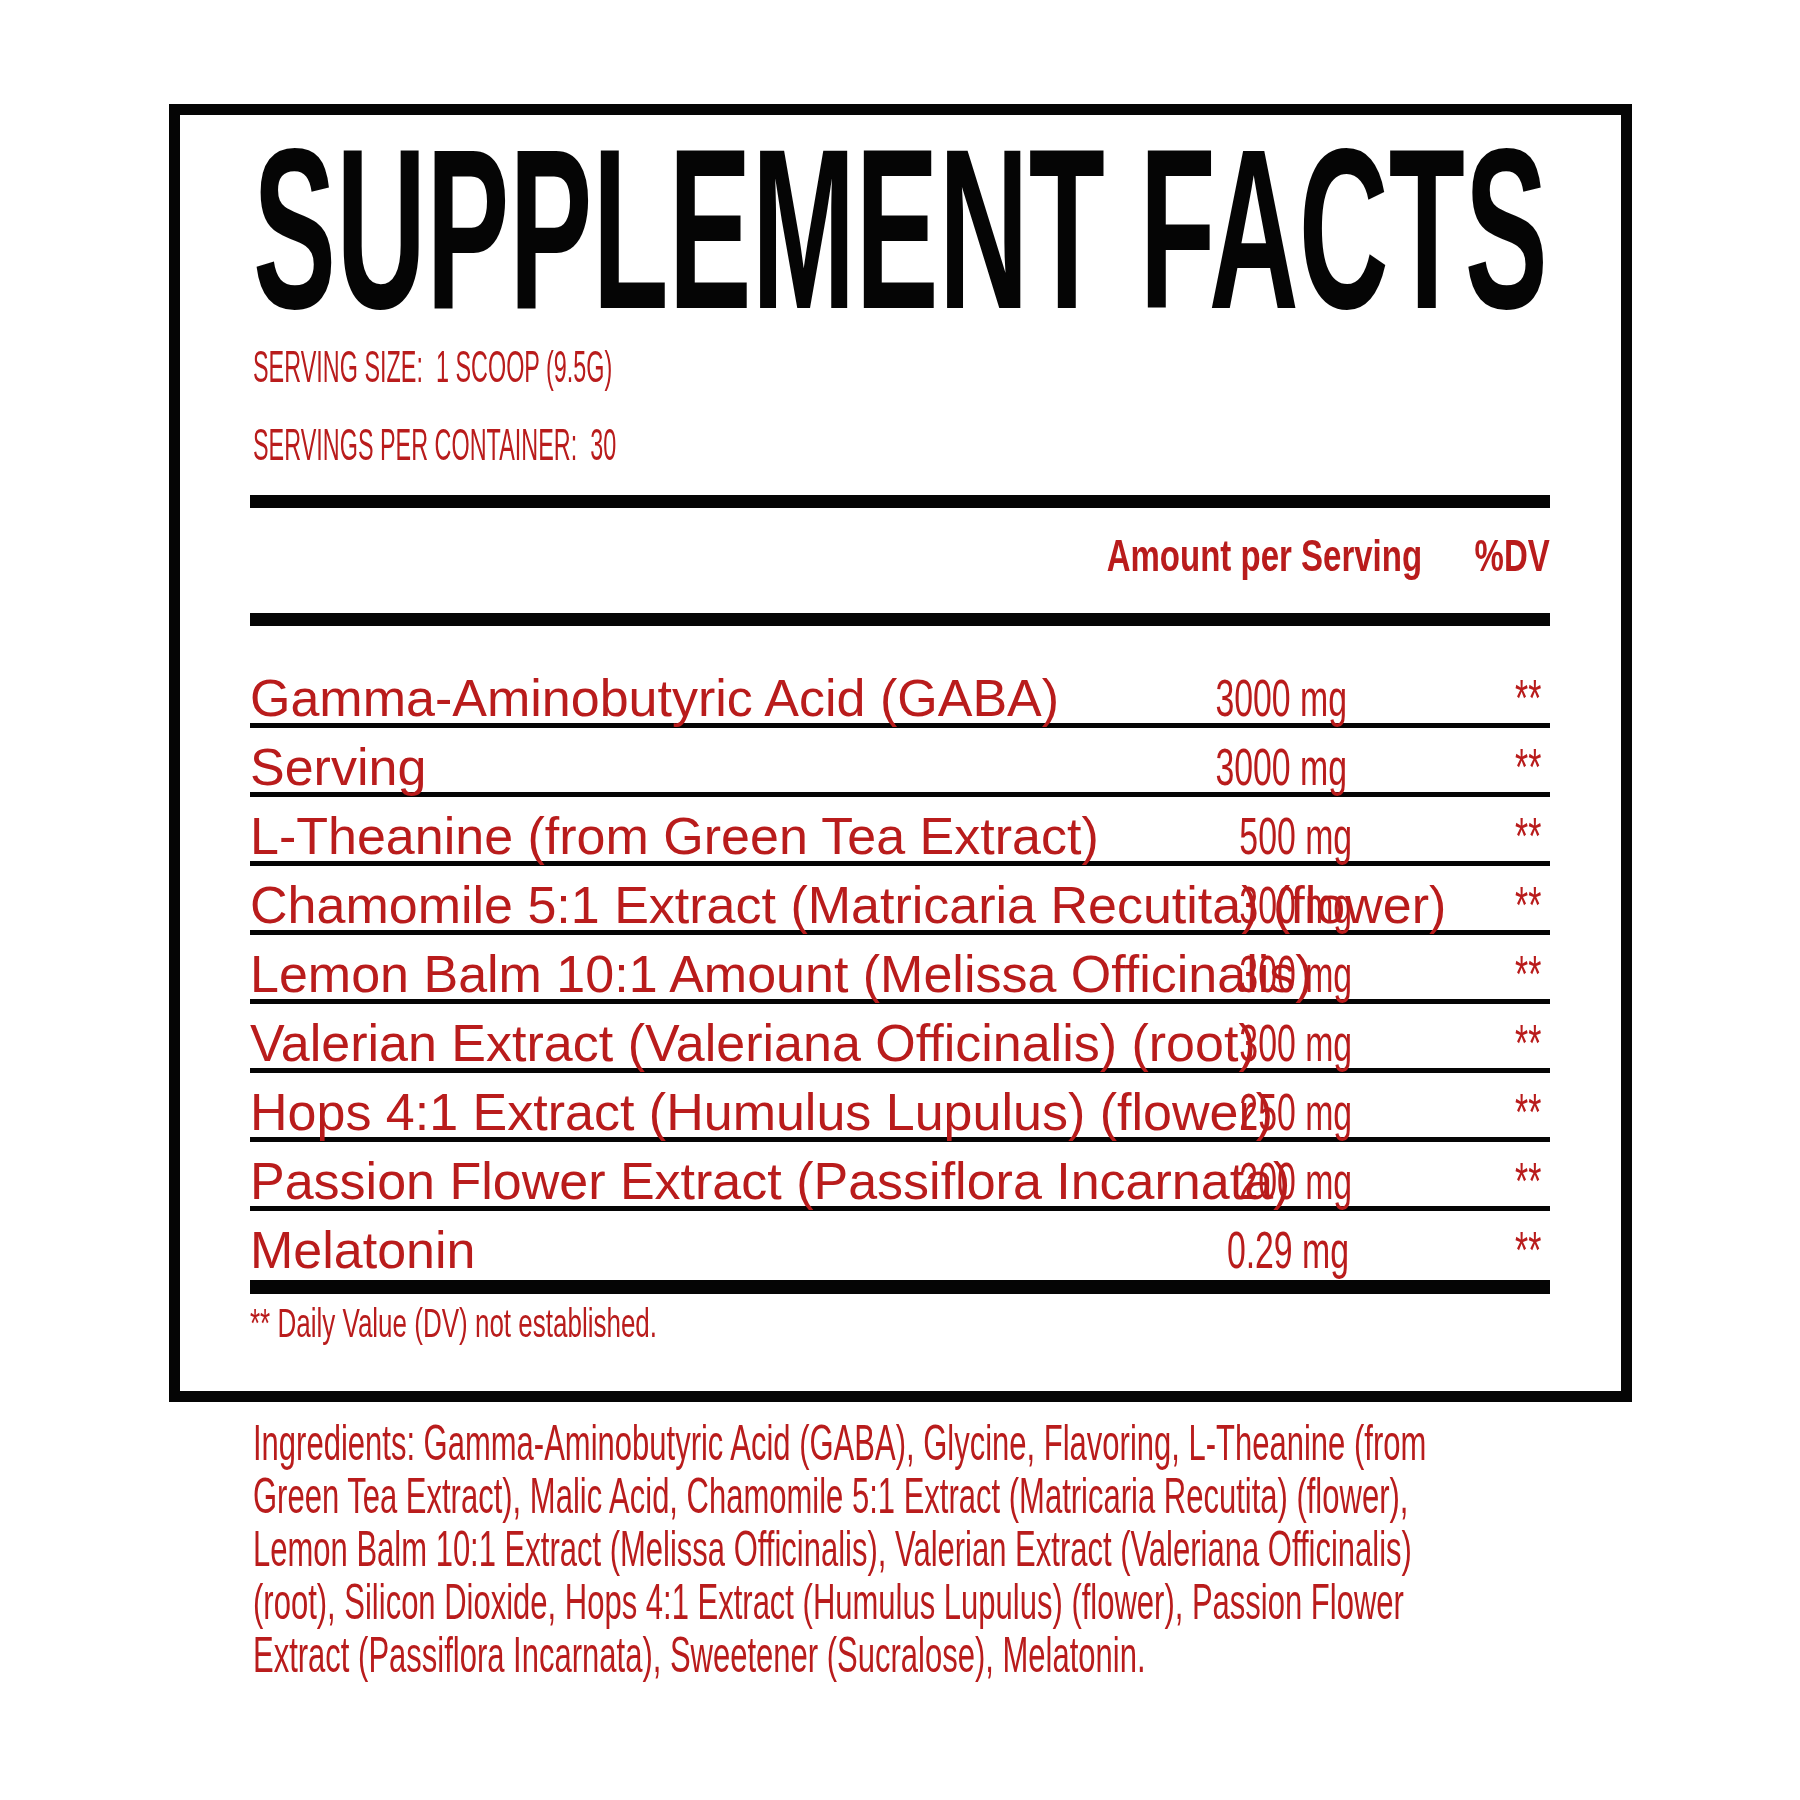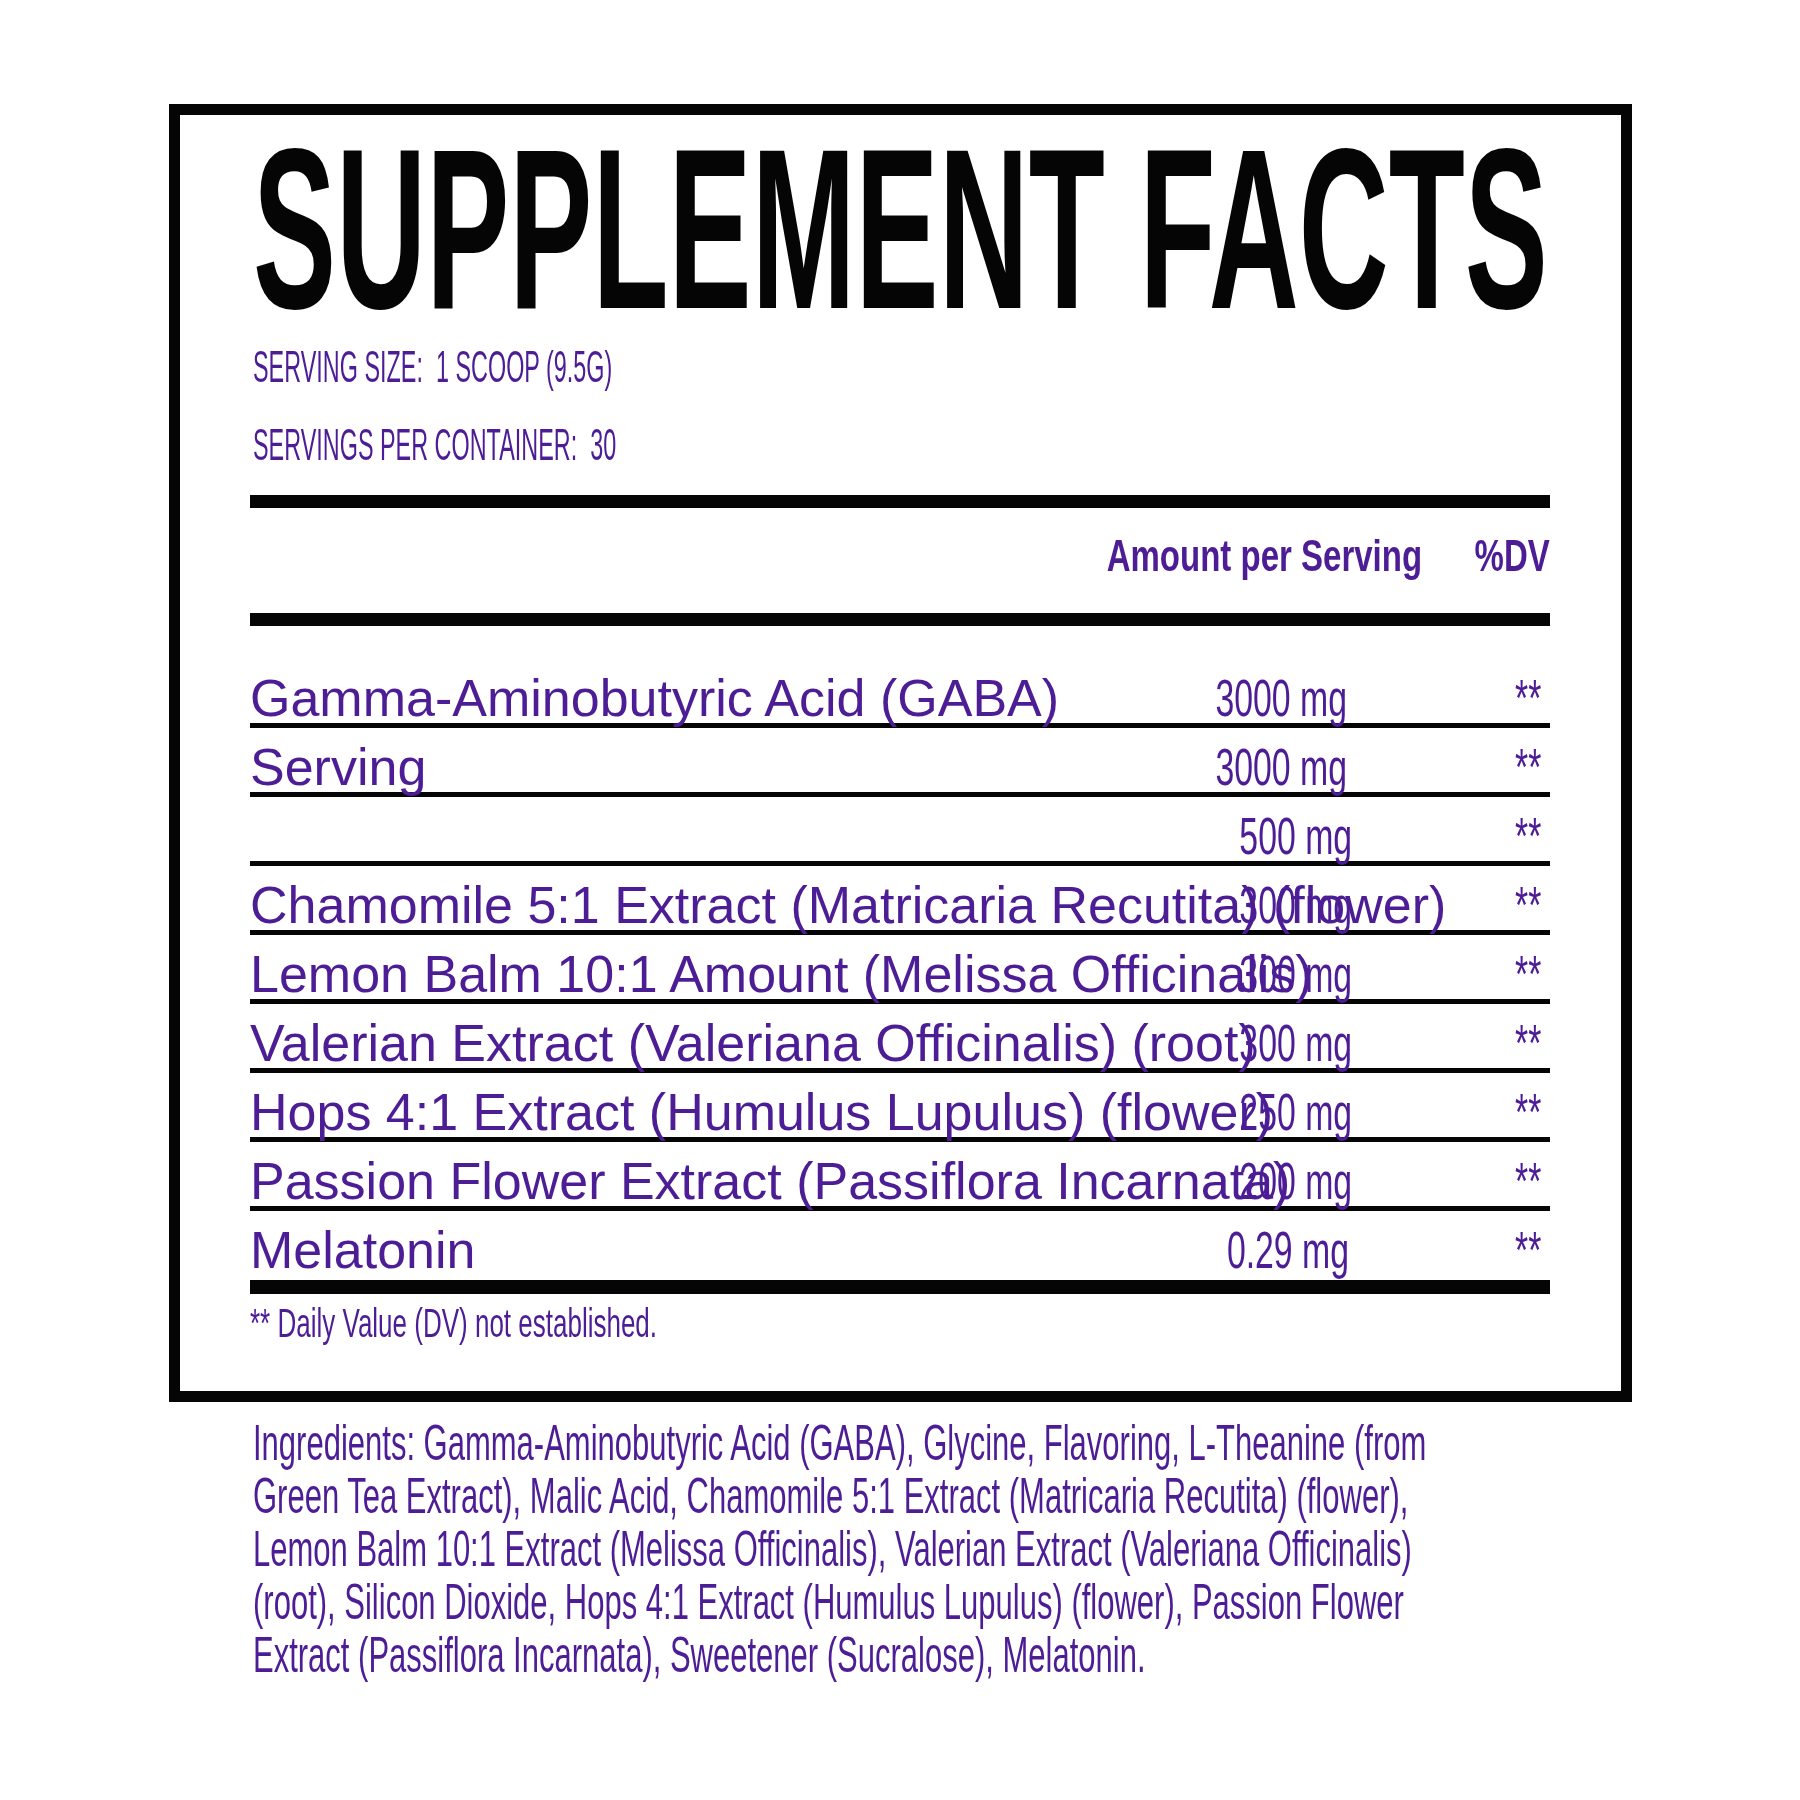--- a/index.html
+++ b/index.html
@@ -1,18 +1,18 @@
 <!DOCTYPE html>
 <html><head>
 <meta charset="utf-8">
 <style>
   html,body{margin:0;padding:0;background:#ffffff;}
   .canvas{
     position:relative;width:1800px;height:1800px;background:#ffffff;overflow:hidden;
-    font-family:"Liberation Sans","DejaVu Sans",sans-serif;color:#4c1d95;
+    font-family:"Liberation Sans","DejaVu Sans",sans-serif;color:#b91c1c;
   }
   .panel-border{
     position:absolute;left:169px;top:104px;width:1463px;height:1298px;
     border:11px solid #050505;box-sizing:border-box;background:#ffffff;
   }
   .hbar{position:absolute;left:250px;width:1300px;background:#050505;}
   .bar-thick{height:13px;}
   .cx{display:inline-block;white-space:pre;transform-origin:0 0;}
   .title-svg{position:absolute;left:253px;top:140px;}
   .serving-line{position:absolute;left:253px;font-size:45px;font-weight:400;line-height:1;text-align:center;}
@@ -72,20 +72,21 @@
       <span class="name">Gamma-Aminobutyric Acid (GABA)</span>
       <span class="amount">3000 mg</span>
       <span class="dv">**</span>
     </div>
     <div class="frow rm">
       <span class="name">Serving</span>
       <span class="amount">3000 mg</span>
       <span class="dv">**</span>
     </div>
     <div class="frow rm">
+      <span class="name">L-Theanine (from Green Tea Extract)</span>
       <span class="amount">500 mg</span>
       <span class="dv">**</span>
     </div>
     <div class="frow rm">
       <span class="name">Chamomile 5:1 Extract (Matricaria Recutita) (flower)</span>
       <span class="amount">300 mg</span>
       <span class="dv">**</span>
     </div>
     <div class="frow rm">
       <span class="name">Lemon Balm 10:1 Amount (Melissa Officinalis)</span>

